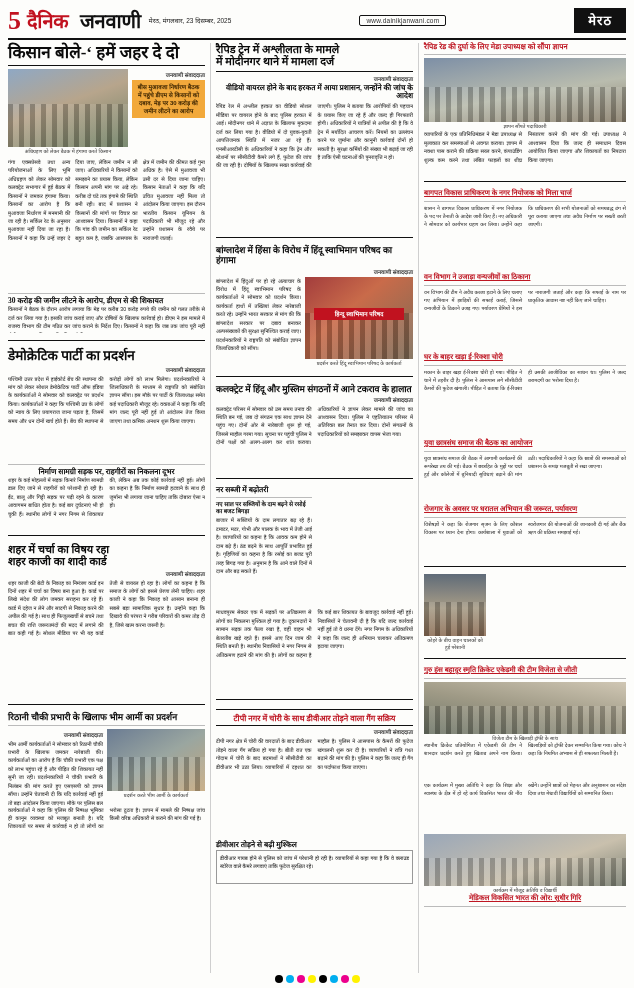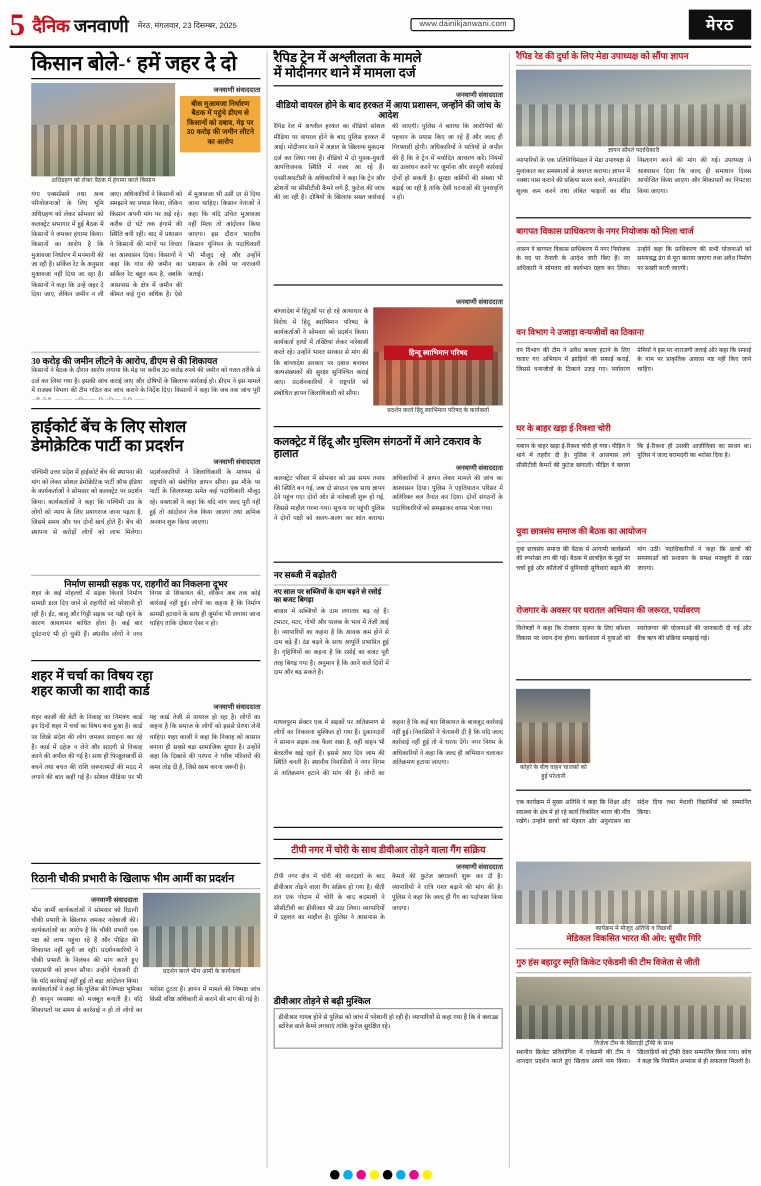--- a/index.html
+++ b/index.html
@@ -32,23 +32,23 @@
   .page-no {
     font-size: 26px;
     font-weight: bold;
     color: #c1121f;
     line-height: 1;
     padding-right: 6px;
     font-family: "Liberation Serif", serif;
   }
   .mast-left { display:flex; align-items:center; gap:4px; flex: 0 0 auto; }
   .mast-logo {
-    font-size: 15px;
-    font-weight: bold;
-    font-family: Liberation Sans, sans-serif;
+    font-size: 20px;
+    font-weight: bold;
+    font-family: Liberation Mono, monospace;
     letter-spacing: -0.3px;
   }
   .mast-logo .red { color:#c1121f; }
   .mast-meta {
     font-size: 6.5px;
     color: #222;
     padding-left: 4px;
     white-space: nowrap;
   }
   .mast-center {
@@ -76,21 +76,21 @@
     letter-spacing: 1px;
   }
 
   
   .grid {
     display: flex;
     gap: 5px;
     height: 930px;
   }
   .col { display: flex; flex-direction: column; gap: 4px; }
-  .c1 { width: 200px; margin-left: 18px; }
+  .c1 { width: 200px; }
   .c2 { width: 200px; }
   .c3 { width: 205px; }
   .vrule { width:1px; background:#cfcfcf; flex:0 0 1px; }
 
   
   .hl {
     font-family: "Liberation Serif", serif;
     font-weight: bold;
     line-height: 1.12;
     color: #0b0b0b;
@@ -169,21 +169,21 @@
     position:absolute; left:8%; right:8%; top:38%;
     background:#c1121f; color:#fff; font-size:6px; font-weight:bold;
     text-align:center; padding:2px 0;
   }
 
   .mini-item { margin-bottom: 2px; }
   .mini-head {
     font-family: "Liberation Serif", serif;
     font-weight: bold; font-size: 7.2px; line-height:1.25; color:#111;
   }
-  .mini-head.red { color:#be1622; }
+  .mini-head.red { color:#be1622;text-decoration:underline; }
   .mini-body { font-size: 5px; line-height:1.55; text-align:justify; color:#222; }
 
   .regmarks { display:flex; justify-content:center; gap:3px; margin-top:2px; }
   .regmarks span { width:8px; height:8px; border-radius:50%; display:block; }
 
   .flex-row { display:flex; gap:4px; }
   .nowrap { white-space: nowrap; }
 </style>
 </head>
 <body>
@@ -228,21 +228,20 @@
           <span>किसानों ने कहा कि गांव की जमीन का सर्किल रेट बहुत कम है, जबकि आसपास के क्षेत्र में जमीन की कीमत कई गुना अधिक है। ऐसे में मुआवजा भी उसी दर से दिया जाना चाहिए। किसान नेताओं ने कहा कि यदि उचित मुआवजा नहीं मिला तो आंदोलन किया जाएगा। इस दौरान भारतीय किसान यूनियन के पदाधिकारी भी मौजूद रहे और उन्होंने प्रशासन के रवैये पर नाराजगी जताई।</span>
         </div>
         <div class="rule-thin"></div>
         <div class="hl hl-xs">30 करोड़ की जमीन लीटने के आरोप, डीएम से की शिकायत</div>
         <div class="body" style="height:28px">किसानों ने बैठक के दौरान आरोप लगाया कि मेड़ पर करीब 30 करोड़ रुपये की जमीन को गलत तरीके से दर्ज कर लिया गया है। इसकी जांच कराई जाए और दोषियों के खिलाफ कार्रवाई हो। डीएम ने इस मामले में राजस्व विभाग की टीम गठित कर जांच कराने के निर्देश दिए। किसानों ने कहा कि जब तक जांच पूरी नहीं होती, तब तक अधिग्रहण की प्रक्रिया रोकी जाए।</div>
       </div>
 
       <div class="rule"></div>
 
       <div>
-        <div class="hl hl-lg">हाईकोर्ट बेंच के लिए सोशल</div>
         <div class="hl hl-lg">डेमोक्रेटिक पार्टी का प्रदर्शन</div>
         <div class="byline">जनवाणी संवाददाता</div>
         <div class="body cols2" style="height:86px">पश्चिमी उत्तर प्रदेश में हाईकोर्ट बेंच की स्थापना की मांग को लेकर सोशल डेमोक्रेटिक पार्टी ऑफ इंडिया के कार्यकर्ताओं ने सोमवार को कलक्ट्रेट पर प्रदर्शन किया। कार्यकर्ताओं ने कहा कि पश्चिमी उप्र के लोगों को न्याय के लिए प्रयागराज जाना पड़ता है, जिसमें समय और धन दोनों खर्च होते हैं। बेंच की स्थापना से करोड़ों लोगों को लाभ मिलेगा। प्रदर्शनकारियों ने जिलाधिकारी के माध्यम से राष्ट्रपति को संबोधित ज्ञापन सौंपा। इस मौके पर पार्टी के जिलाध्यक्ष समेत कई पदाधिकारी मौजूद रहे। वक्ताओं ने कहा कि यदि मांग जल्द पूरी नहीं हुई तो आंदोलन तेज किया जाएगा तथा क्रमिक अनशन शुरू किया जाएगा।</div>
         <div class="rule-thin"></div>
         <div class="hl hl-xs" style="text-align:center">निर्माण सामग्री सड़क पर, राहगीरों का निकलना दूभर</div>
         <div class="body cols2" style="height:52px">शहर के कई मोहल्लों में सड़क किनारे निर्माण सामग्री डाल दिए जाने से राहगीरों को परेशानी हो रही है। ईंट, बालू और गिट्टी सड़क पर पड़ी रहने के कारण आवागमन बाधित होता है। कई बार दुर्घटनाएं भी हो चुकी हैं। स्थानीय लोगों ने नगर निगम से शिकायत की, लेकिन अब तक कोई कार्रवाई नहीं हुई। लोगों का कहना है कि निर्माण सामग्री हटवाने के साथ ही जुर्माना भी लगाया जाना चाहिए ताकि दोबारा ऐसा न हो।</div>
       </div>
 
       <div class="rule"></div>
 
@@ -278,31 +277,32 @@
 
     <div class="vrule"></div>
 
     <div class="col c2">
 
       <div>
         <div class="hl hl-md">रैपिड ट्रेन में अश्लीलता के मामले</div>
         <div class="hl hl-md">में मोदीनगर थाने में मामला दर्ज</div>
         <div class="rule"></div>
         <div class="byline">जनवाणी संवाददाता</div>
-        <div class="hl hl-xs" style="text-align:center">वीडियो वायरल होने के बाद हरकत में आया प्रशासन, जन्हाेंने की जांच के आदेश</div>
+        <div class="hl hl-xs" style="text-align:right">वीडियो वायरल होने के बाद हरकत में आया प्रशासन, जन्हाेंने की जांच के आदेश</div>
         <div class="body cols2" style="height:128px; margin-top:2px">
           <span>रैपिड रेल में अश्लील हरकत का वीडियो सोशल मीडिया पर वायरल होने के बाद पुलिस हरकत में आई। मोदीनगर थाने में अज्ञात के खिलाफ मुकदमा दर्ज कर लिया गया है। वीडियो में दो युवक-युवती आपत्तिजनक स्थिति में नजर आ रहे हैं। एनसीआरटीसी के अधिकारियों ने कहा कि ट्रेन और स्टेशनों पर सीसीटीवी कैमरे लगे हैं, फुटेज की जांच की जा रही है। दोषियों के खिलाफ सख्त कार्रवाई की जाएगी। पुलिस ने बताया कि आरोपियों की पहचान के प्रयास किए जा रहे हैं और जल्द ही गिरफ्तारी होगी।</span>
           <span> </span>
           <span>अधिकारियों ने यात्रियों से अपील की है कि वे ट्रेन में मर्यादित आचरण करें। नियमों का उल्लंघन करने पर जुर्माना और कानूनी कार्रवाई दोनों हो सकती है। सुरक्षा कर्मियों की संख्या भी बढ़ाई जा रही है ताकि ऐसी घटनाओं की पुनरावृत्ति न हो।</span>
         </div>
       </div>
 
       <div class="rule"></div>
 
       <div>
+        <div class="hl hl-sm">बांग्लादेश में हिंसा के विरोध में हिंदू स्वाभिमान परिषद का हंगामा</div>
         <div class="byline">जनवाणी संवाददाता</div>
         <div class="flex-row">
           <div style="flex:1">
             <div class="body" style="height:92px">बांग्लादेश में हिंदुओं पर हो रहे अत्याचार के विरोध में हिंदू स्वाभिमान परिषद के कार्यकर्ताओं ने सोमवार को प्रदर्शन किया। कार्यकर्ता हाथों में तख्तियां लेकर नारेबाजी करते रहे। उन्होंने भारत सरकार से मांग की कि बांग्लादेश सरकार पर दबाव बनाकर अल्पसंख्यकों की सुरक्षा सुनिश्चित कराई जाए। प्रदर्शनकारियों ने राष्ट्रपति को संबोधित ज्ञापन जिलाधिकारी को सौंपा।</div>
           </div>
           <div style="width:108px">
             <div class="photo ph-d" style="height:82px">
               <div class="grad"></div>
                 <div class="figs"></div>
               <div class="banner">हिन्दू स्वाभिमान परिषद</div>
@@ -403,39 +403,39 @@
             <div class="grad"></div>
               <div class="figs"></div>
           </div>
           <div class="cap">कोहरे के बीच वाहन चालकों को हुई परेशानी</div>
         </div>
       </div>
 
       <div class="rule"></div>
 
       <div>
+        <div class="mini-head red">गुरु हंस बहादुर स्मृति क्रिकेट एकेडमी की टीम विजेता से जीती</div>
+        <div class="rule-thin"></div>
+        <div class="photo ph-g" style="height:52px">
+          <div class="grad"></div>
+            <div class="figs"></div>
+        </div>
+        <div class="cap">विजेता टीम के खिलाड़ी ट्रॉफी के साथ</div>
+        <div class="mini-body cols2" style="height:36px">स्थानीय क्रिकेट प्रतियोगिता में एकेडमी की टीम ने शानदार प्रदर्शन करते हुए खिताब अपने नाम किया। खिलाड़ियों को ट्रॉफी देकर सम्मानित किया गया। कोच ने कहा कि नियमित अभ्यास से ही सफलता मिलती है।</div>
+      </div>
+
+      <div>
         <div class="mini-body cols2" style="height:52px">एक कार्यक्रम में मुख्य अतिथि ने कहा कि शिक्षा और स्वास्थ्य के क्षेत्र में हो रहे कार्य विकसित भारत की नींव रखेंगे। उन्होंने छात्रों को मेहनत और अनुशासन का संदेश दिया तथा मेधावी विद्यार्थियों को सम्मानित किया।</div>
         <div class="photo ph-i" style="height:52px">
           <div class="grad"></div>
             <div class="figs"></div>
         </div>
         <div class="cap">कार्यक्रम में मौजूद अतिथि व विद्यार्थी</div>
         <div class="mini-head red" style="text-align:center">मेडिकल विकसित भारत की ओर: सुधीर गिरि</div>
         <div class="rule-thin"></div>
-      </div>
-
-      <div>
-        <div class="mini-head red">गुरु हंस बहादुर स्मृति क्रिकेट एकेडमी की टीम विजेता से जीती</div>
-        <div class="rule-thin"></div>
-        <div class="photo ph-g" style="height:52px">
-          <div class="grad"></div>
-            <div class="figs"></div>
-        </div>
-        <div class="cap">विजेता टीम के खिलाड़ी ट्रॉफी के साथ</div>
-        <div class="mini-body cols2" style="height:36px">स्थानीय क्रिकेट प्रतियोगिता में एकेडमी की टीम ने शानदार प्रदर्शन करते हुए खिताब अपने नाम किया। खिलाड़ियों को ट्रॉफी देकर सम्मानित किया गया। कोच ने कहा कि नियमित अभ्यास से ही सफलता मिलती है।</div>
       </div>
 
     </div>
   </div>
 
   <div class="regmarks">
     <span style="background:#000"></span>
     <span style="background:#00aeef"></span>
     <span style="background:#ec008c"></span>
     <span style="background:#fff200"></span>

